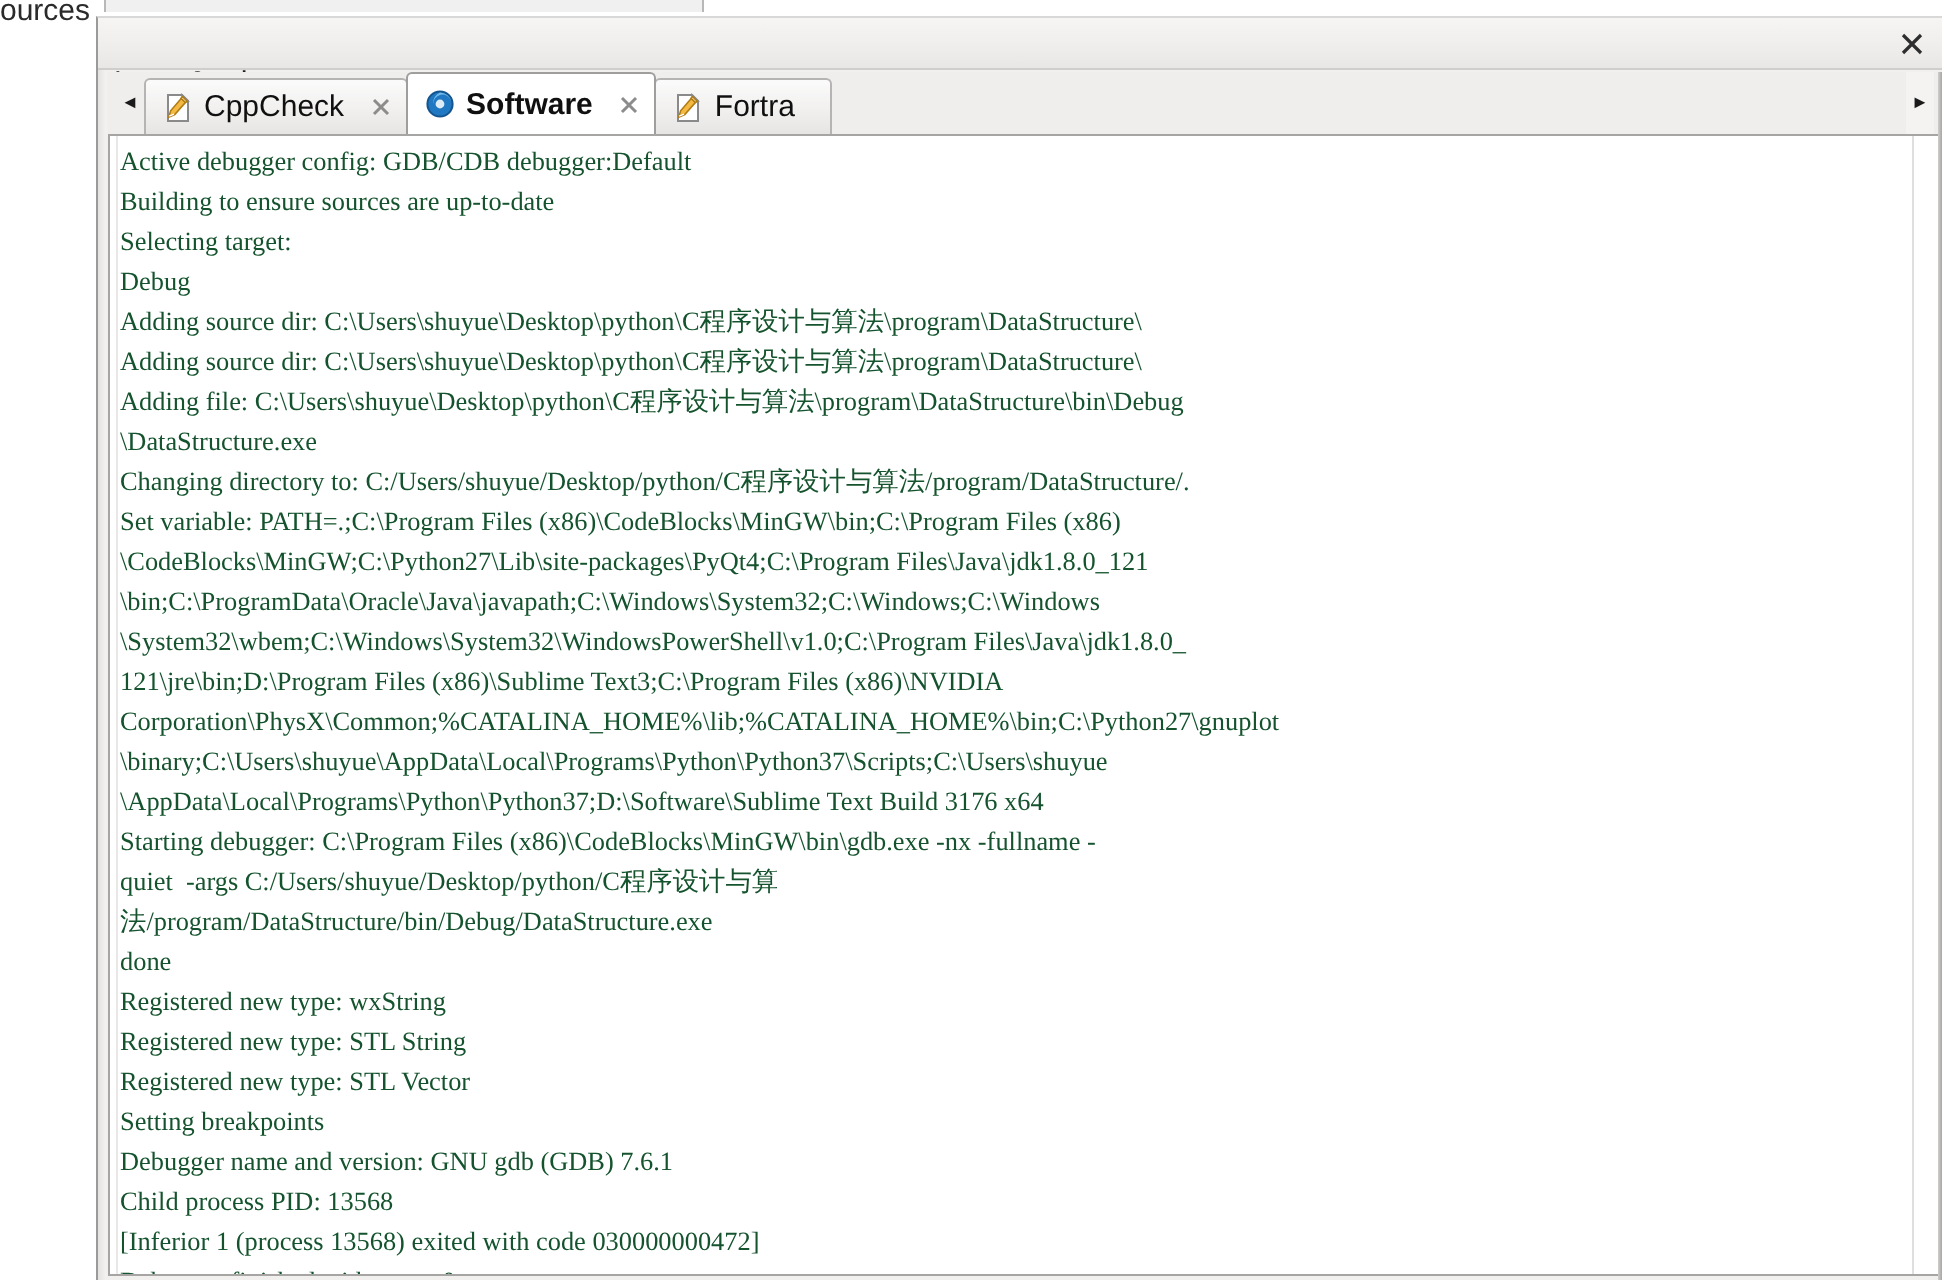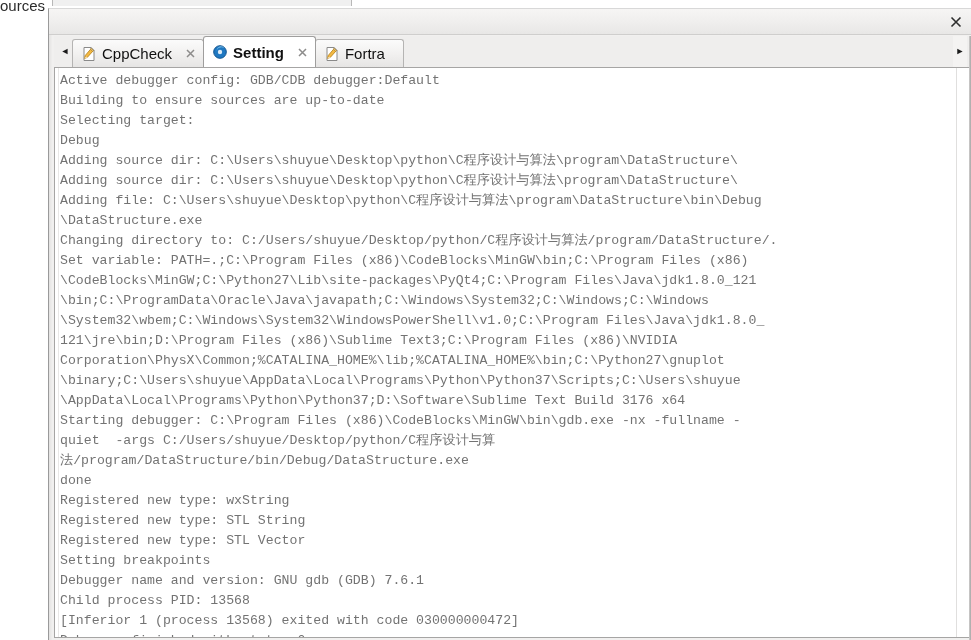--- a/index.html
+++ b/index.html
@@ -173,24 +173,24 @@
     left: 0; top: 0; bottom: 0;
     width: 4px;
     background: #ffffff;
     border-right: 1px solid #e9e8e7;
   }
   #log {
     position: absolute;
     left: 5px; top: 3px;
     right: 14px; bottom: 0;
     overflow: hidden;
-    font-family: Liberation Mono, monospace;
+    font-family: Liberation Serif, serif;
     font-size: 13.2px;
     line-height: 20px;
-    color: #737373;
+    color: #14532d;
     white-space: pre;
     letter-spacing: 0px;
   }
   #log-vscroll {
     position: absolute;
     right: 0; top: 0; bottom: 0;
     width: 13px;
     background: #ffffff;
     border-left: 1px solid #e0dfde;
   }
@@ -241,21 +241,21 @@
               </svg>
             </span>
           </div>
           <div class="tab active">
             <span class="tab-icon"><svg viewBox="0 0 16 16" width="16" height="16" aria-hidden="true">
                 <circle cx="8" cy="8" r="6.3" fill="#1f78c1"></circle>
                 <circle cx="8" cy="8" r="6.3" fill="none" stroke="#14558f" stroke-width="1"></circle>
                 <path d="M8 2.2 a5.8 5.8 0 0 1 5.6 4.4 a4.6 4.6 0 0 0 -9.0 1.6 a5.8 5.8 0 0 1 3.4 -6.0 z" fill="#8fd0f5" opacity="0.75"></path>
                 <circle cx="8" cy="8" r="2.2" fill="#ffffff" opacity="0.85"></circle>
               </svg></span>
-            <span class="tab-label">Setting</span>
+            <span class="tab-label">Software</span>
             <span class="tab-close">
               <svg viewBox="0 0 13 13" width="13" height="13" aria-hidden="true">
                 <path d="M3 3 L10 10 M10 3 L3 10" stroke="#8d8c8b" stroke-width="1.5" fill="none"></path>
               </svg>
             </span>
           </div>
           <div class="tab truncated">
             <span class="tab-icon"><svg viewBox="0 0 16 16" width="16" height="16" aria-hidden="true">
                 <path d="M3 1.5 h7 l3 3 v10 h-10 z" fill="#ffffff" stroke="#8a8a8a" stroke-width="1"></path>
                 <path d="M10 1.5 v3 h3 z" fill="#dcdcdc" stroke="#8a8a8a" stroke-width="0.8"></path>

